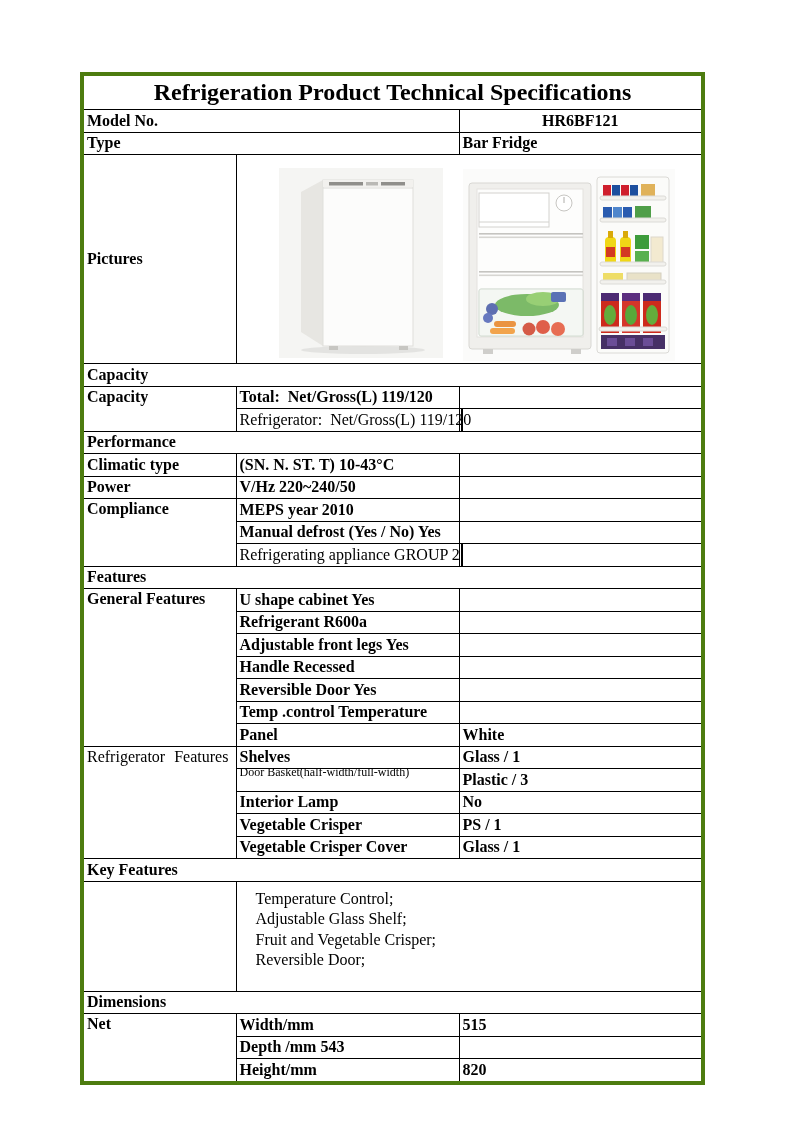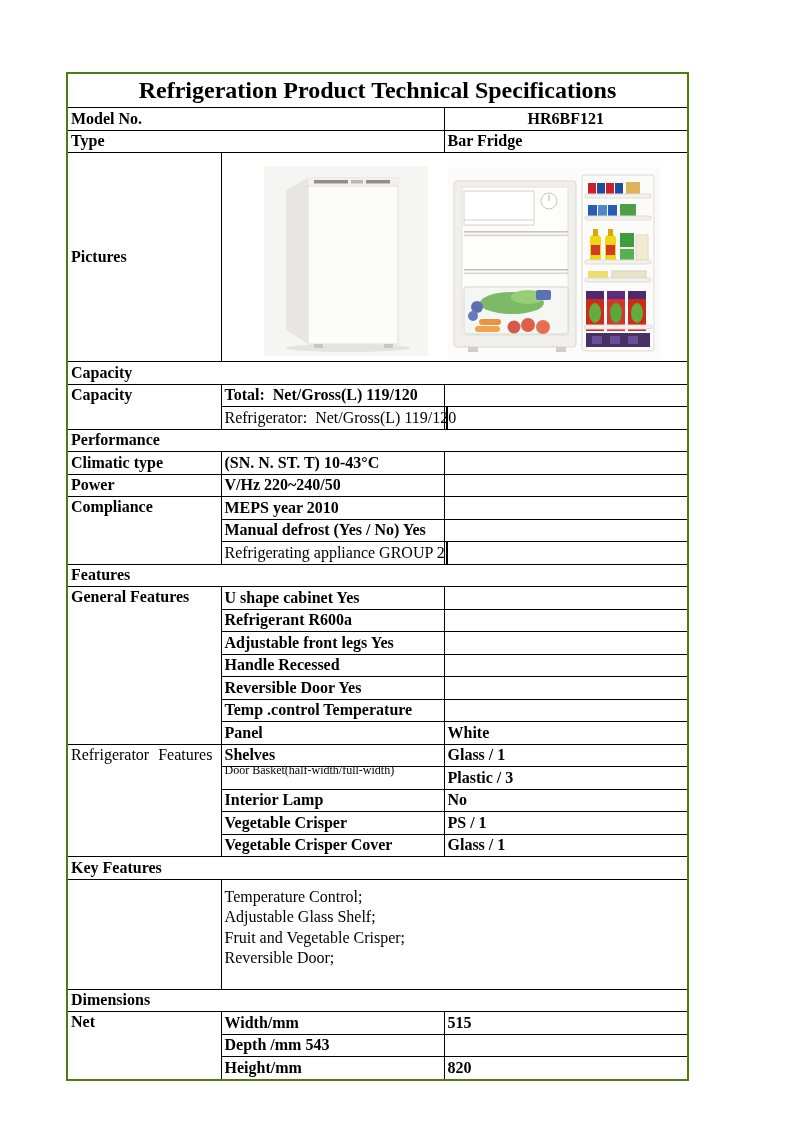--- a/index.html
+++ b/index.html
@@ -1,19 +1,19 @@
 <!DOCTYPE html>
 <html><head>
 <meta charset="utf-8">
 <style>
   html,body{margin:0;padding:0;background:#fff;}
   .page{position:relative;width:802px;height:1134px;background:#ffffff;overflow:hidden;
         font-family:"Liberation Serif","DejaVu Serif",serif;color:#000;}
-  table.spec{position:absolute;left:66px;top:72px;width:621px;border-collapse:collapse;
-             table-layout:fixed;border:2px solid #4d7c0f;}
+  table.spec{position:absolute;left:80px;top:72px;width:621px;border-collapse:collapse;
+             table-layout:fixed;border:4px solid #4d7c0f;}
   td{border:1px solid #000;padding:0 3px;font-size:16px;height:21.5px;vertical-align:middle;
      font-family:"Liberation Serif","DejaVu Serif",serif;line-height:1.15;}
   .t{white-space:pre-wrap;font-weight:bold;}
   td.title-cell{height:33px;text-align:center;font-weight:bold;font-size:24px;padding:0 2px;}
   td.sec{font-weight:bold;}
   td.b{font-weight:bold;text-align:center;}
   td.toplab{vertical-align:top;padding-top:1px;}
   td.wlab{word-spacing:5px;white-space:nowrap;}
   td.ovf{position:relative;margin-left:40px;}
   td.ovf .nowrap{white-space:pre;display:inline-block;}
@@ -22,21 +22,21 @@
   .clipbox{height:21px;overflow:hidden;}
   .clipbox .clipspan{display:block;margin-top:-5px;line-height:16.5px;font-size:12px;}
   tr.pics-row td{height:208px;}
   td.piccell{position:relative;padding:0;}
   td.piclab{vertical-align:middle;}
   .fridge-img{position:absolute;}
   .img-closed{left:42px;top:13px;}
   .img-open{left:226px;top:14px;}
   tr.kf-row td{height:102px;vertical-align:top;}
   td.kfcell{padding-top:7px;}
-  .kfline{line-height:20.5px;white-space:pre-wrap;}
+  .kfline{line-height:20.5px;white-space:pre-wrap;margin-left:16px;}
 </style>
 </head>
 <body>
 
 <div class="page">
   <table class="spec">
     <colgroup>
       <col style="width:154px">
         <col style="width:223px">
         <col style="width:244px">

